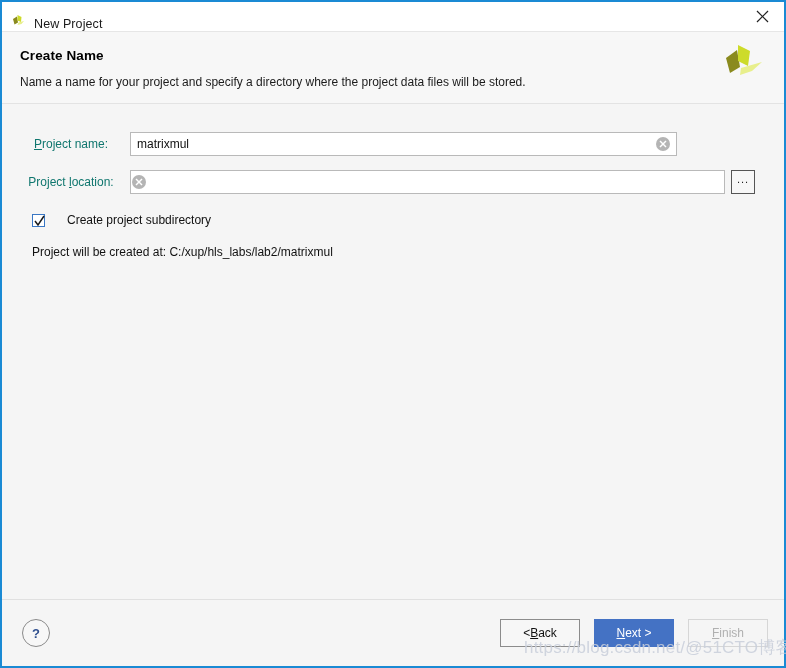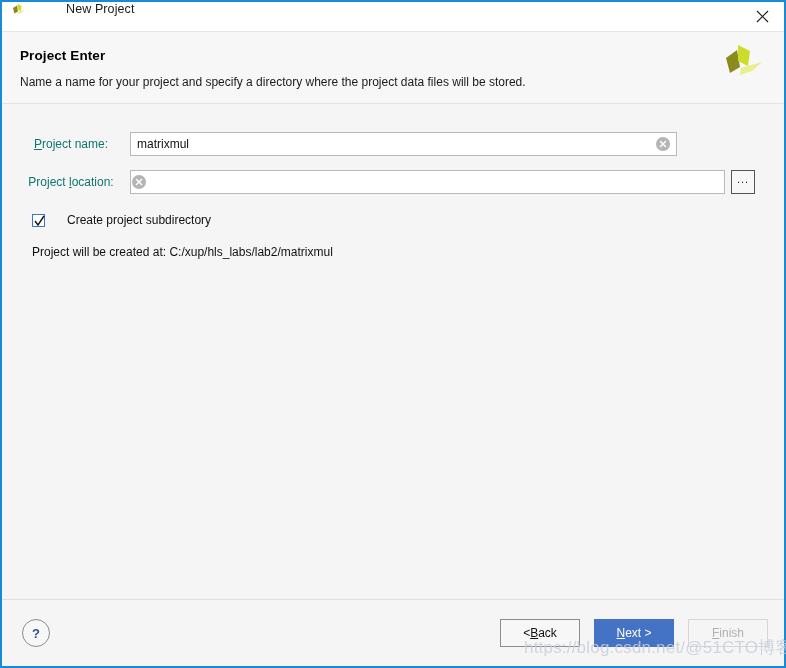--- a/index.html
+++ b/index.html
@@ -28,24 +28,23 @@
     display: flex;
     flex-direction: column;
   }
 
   
   .titlebar {
     height: 29px;
     min-height: 29px;
     background: #ffffff;
     display: flex;
-    align-items: flex-start;
+    align-items: flex-end;
     position: relative;
     border-bottom: 1px solid #e6e6e6;
-    gap: 32px;
   }
   .title-icon {
     width: 18px;
     height: 18px;
     margin-left: 8px;
     margin-right: 6px;
     position: relative;
     flex: 0 0 auto;
   }
   .title-text {
@@ -290,21 +289,21 @@
     <span class="title-text">New Project</span>
     <span class="close-btn">
       <svg width="13" height="13" viewBox="0 0 13 13">
         <line x1="1" y1="1" x2="12" y2="12" stroke="#222" stroke-width="1.2"></line>
         <line x1="12" y1="1" x2="1" y2="12" stroke="#222" stroke-width="1.2"></line>
       </svg>
     </span>
   </div>
 
   <div class="header">
-    <div class="header-title">Project Enter</div>
+    <div class="header-title">Create Name</div>
     <div class="header-sub">Name a name for your project and specify a directory where the project data files will be stored.</div>
     <span class="header-logo">
       <svg width="48" height="48" viewBox="0 0 48 48">
         <polygon points="8,18 19,10 22,27 12,33" fill="#8a8a1e"></polygon>
         <polygon points="20,5 32,11 30,26 20,21" fill="#cddb2a"></polygon>
         <polygon points="23,28 44,22 34,31 22,35" fill="#e8ef8c"></polygon>
       </svg>
     </span>
   </div>
 

